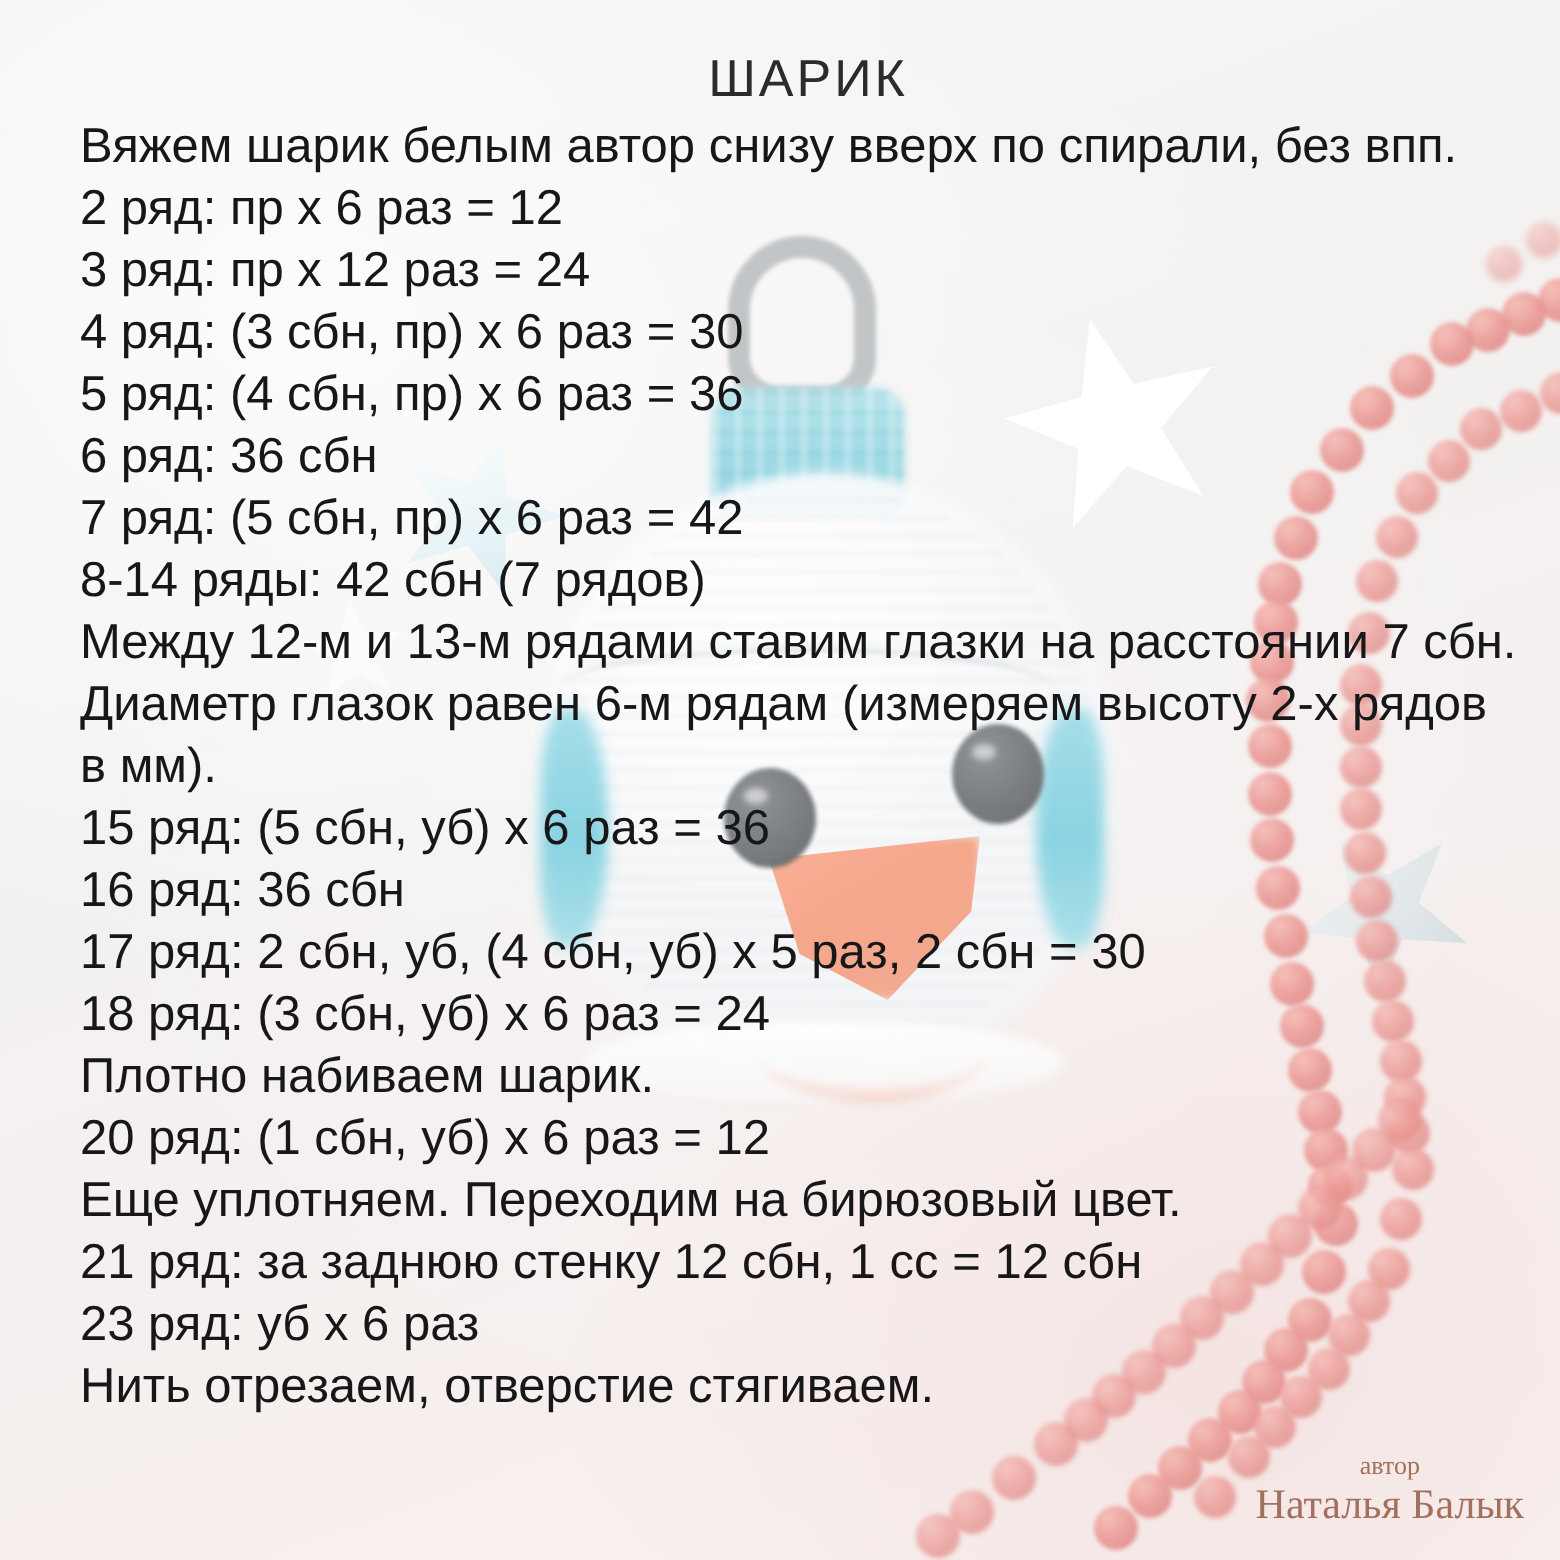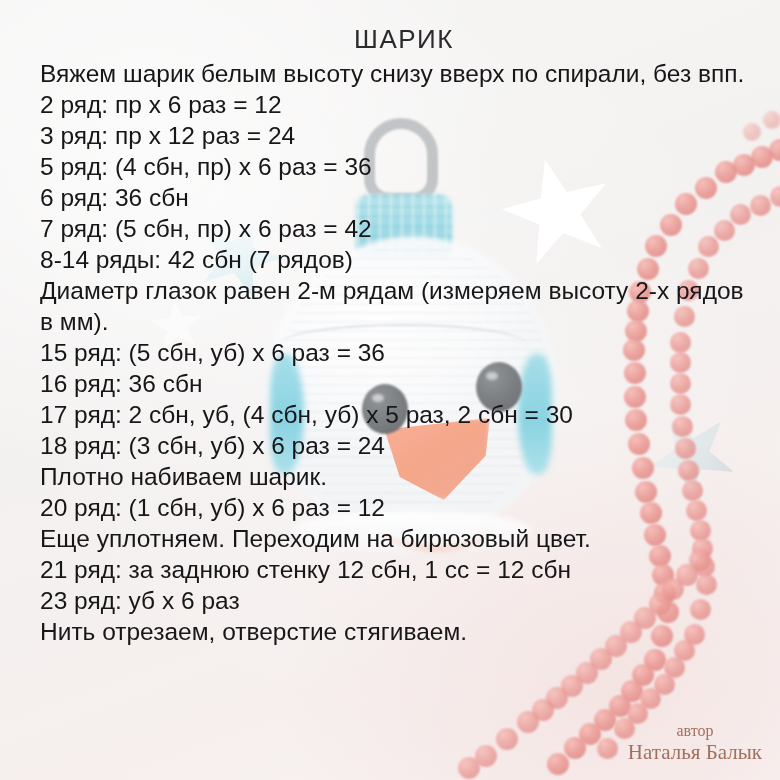--- a/index.html
+++ b/index.html
@@ -236,21 +236,21 @@
   }
   #signature {
     position: absolute;
     right: 18px;
     bottom: 14px;
     text-align: center;
     color: #a2705d;
     font-family: "Liberation Serif", serif;
     line-height: 1.22;
   }
-  #sig-role { font-size: 16px; }
+  #sig-role { font-size: 13px; }
   #sig-name { font-size: 21px; }
 </style>
 </head>
 <body>
 
 <div id="page">
 
   <div class="photo">
     <div class="photo-wash"></div>
 
@@ -362,28 +362,30 @@
         <div class="bead" style="left: 763px; top: 111px; width: 18px; height: 18px; opacity: 0.5; filter: blur(1.8px);"></div>
         <div class="bead" style="left: 743px; top: 123px; width: 18px; height: 18px; opacity: 0.5; filter: blur(1.8px);"></div>
       </div>
   </div>
 
   <div id="text-layer">
 
     <div id="page-title">ШАРИК</div>
 
     <div id="instructions">
-        <div class="line">Вяжем шарик белым высоту снизу вверх по спирали, без впп.</div>
+        <div class="line">Вяжем шарик белым автор снизу вверх по спирали, без впп.</div>
         <div class="line">2 ряд: пр х 6 раз = 12</div>
         <div class="line">3 ряд: пр х 12 раз = 24</div>
+        <div class="line">4 ряд: (3 сбн, пр) х 6 раз = 30</div>
         <div class="line">5 ряд: (4 сбн, пр) х 6 раз = 36</div>
         <div class="line">6 ряд: 36 сбн</div>
         <div class="line">7 ряд: (5 сбн, пр) х 6 раз = 42</div>
         <div class="line">8-14 ряды: 42 сбн (7 рядов)</div>
-        <div class="line">Диаметр глазок равен 2-м рядам (измеряем высоту 2-х рядов</div>
+        <div class="line">Между 12-м и 13-м рядами ставим глазки на расстоянии 7 сбн.</div>
+        <div class="line">Диаметр глазок равен 6-м рядам (измеряем высоту 2-х рядов</div>
         <div class="line">в мм).</div>
         <div class="line">15 ряд: (5 сбн, уб) х 6 раз = 36</div>
         <div class="line">16 ряд: 36 сбн</div>
         <div class="line">17 ряд: 2 сбн, уб, (4 сбн, уб) х 5 раз, 2 сбн = 30</div>
         <div class="line">18 ряд: (3 сбн, уб) х 6 раз = 24</div>
         <div class="line">Плотно набиваем шарик.</div>
         <div class="line">20 ряд: (1 сбн, уб) х 6 раз = 12</div>
         <div class="line">Еще уплотняем. Переходим на бирюзовый цвет.</div>
         <div class="line">21 ряд: за заднюю стенку 12 сбн, 1 сс = 12 сбн</div>
         <div class="line">23 ряд: уб х 6 раз</div>

